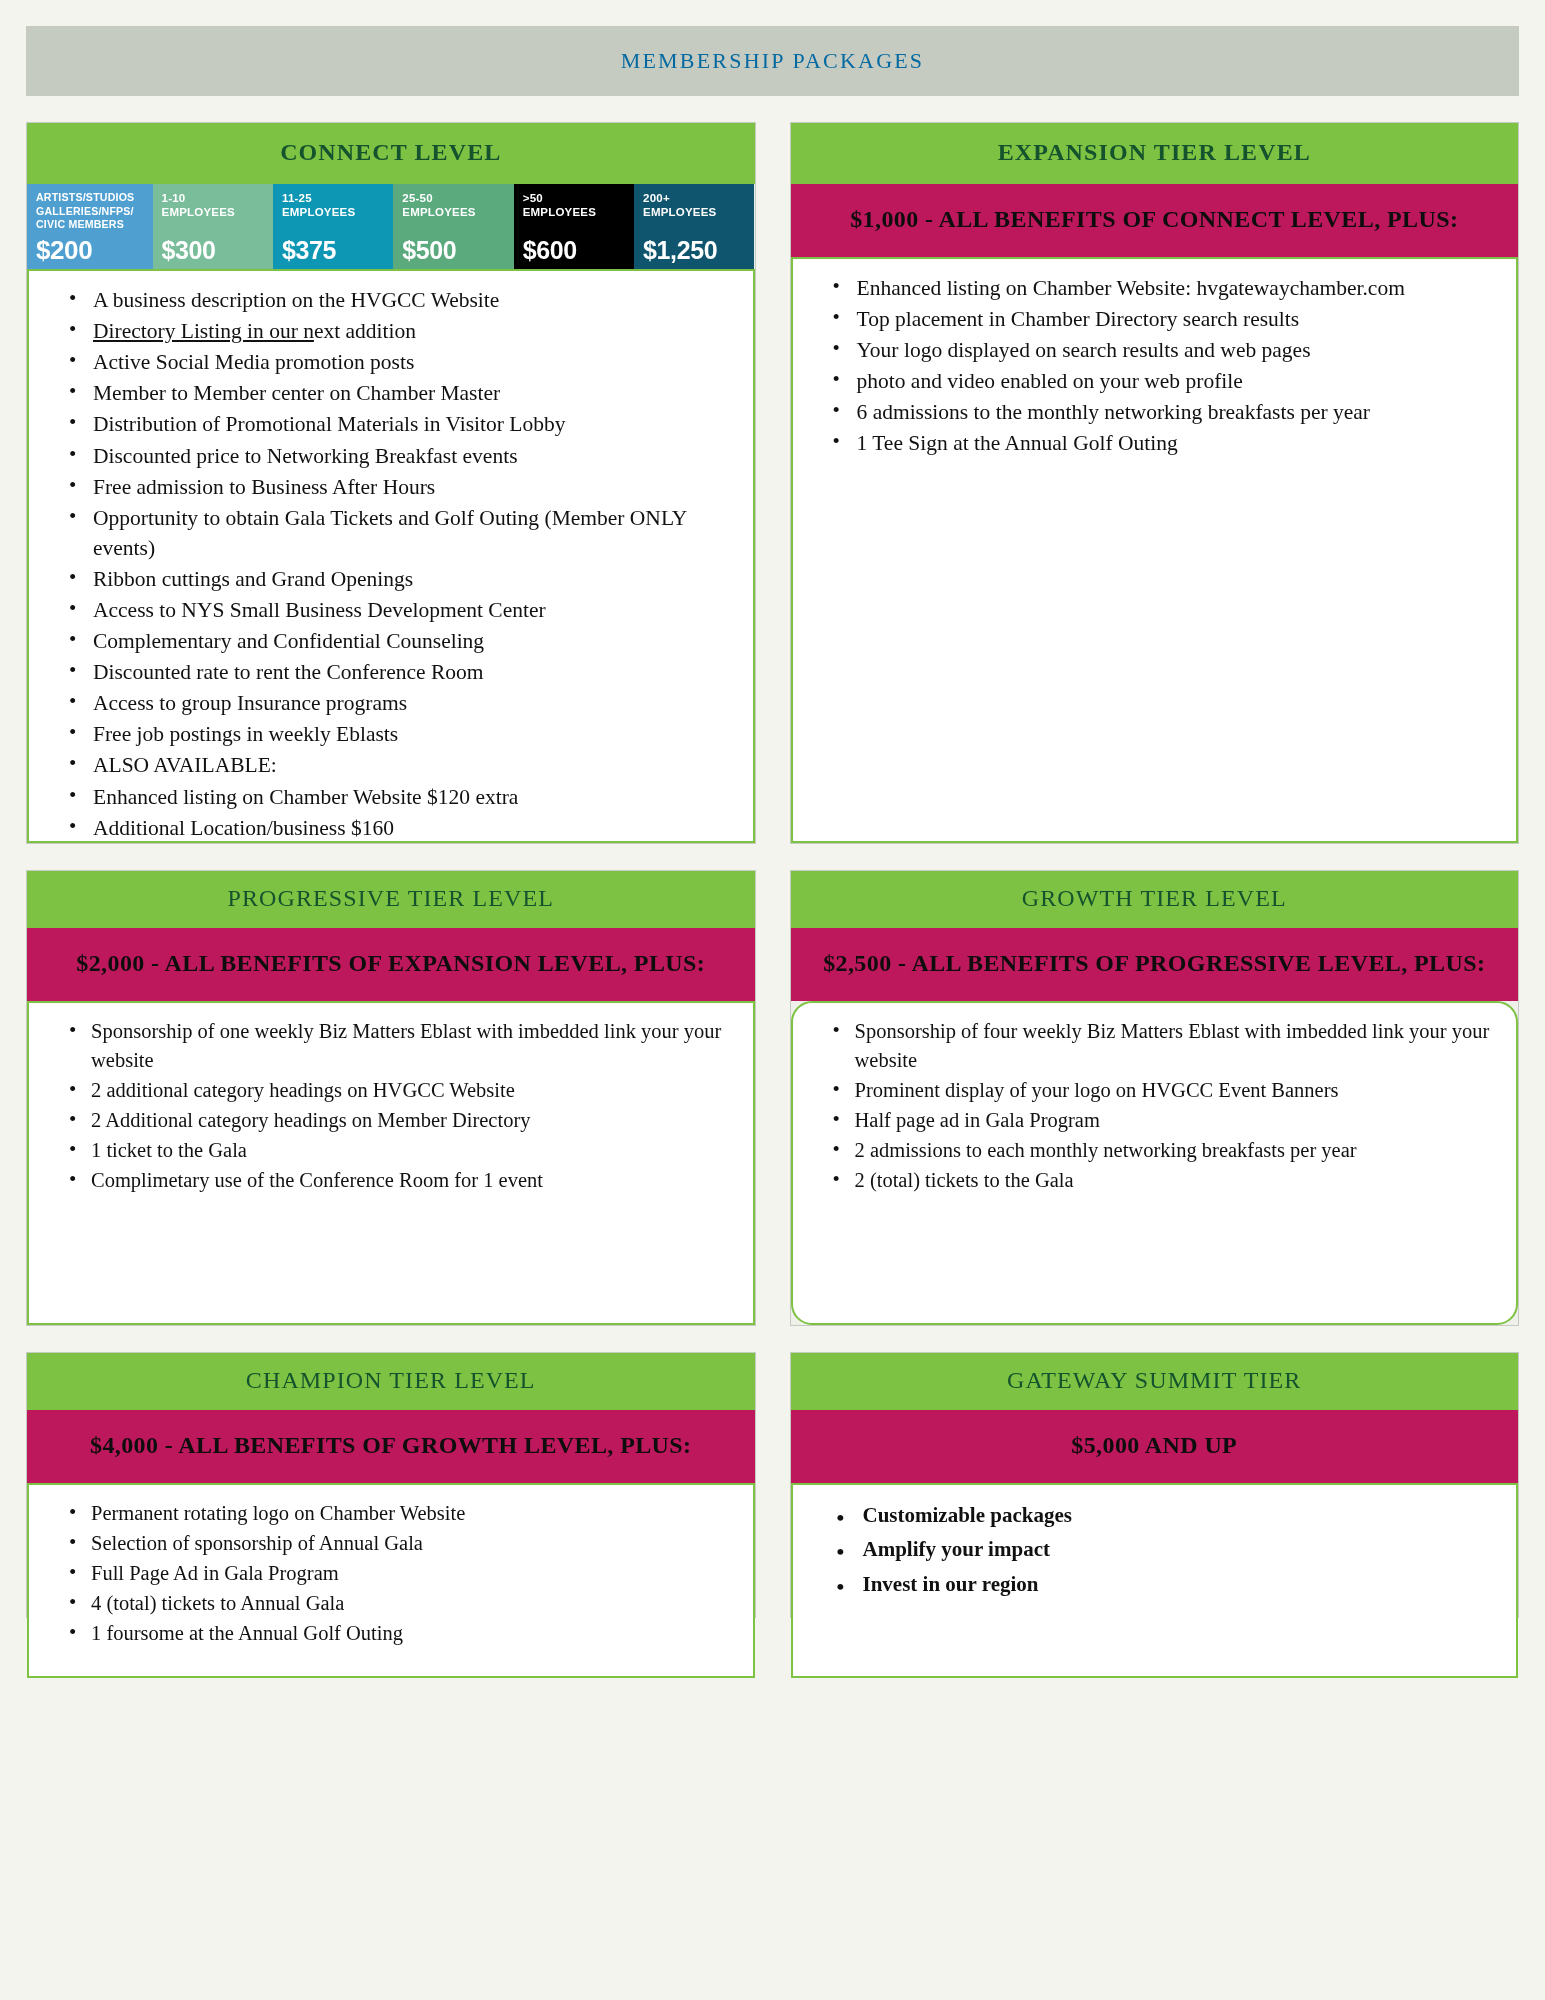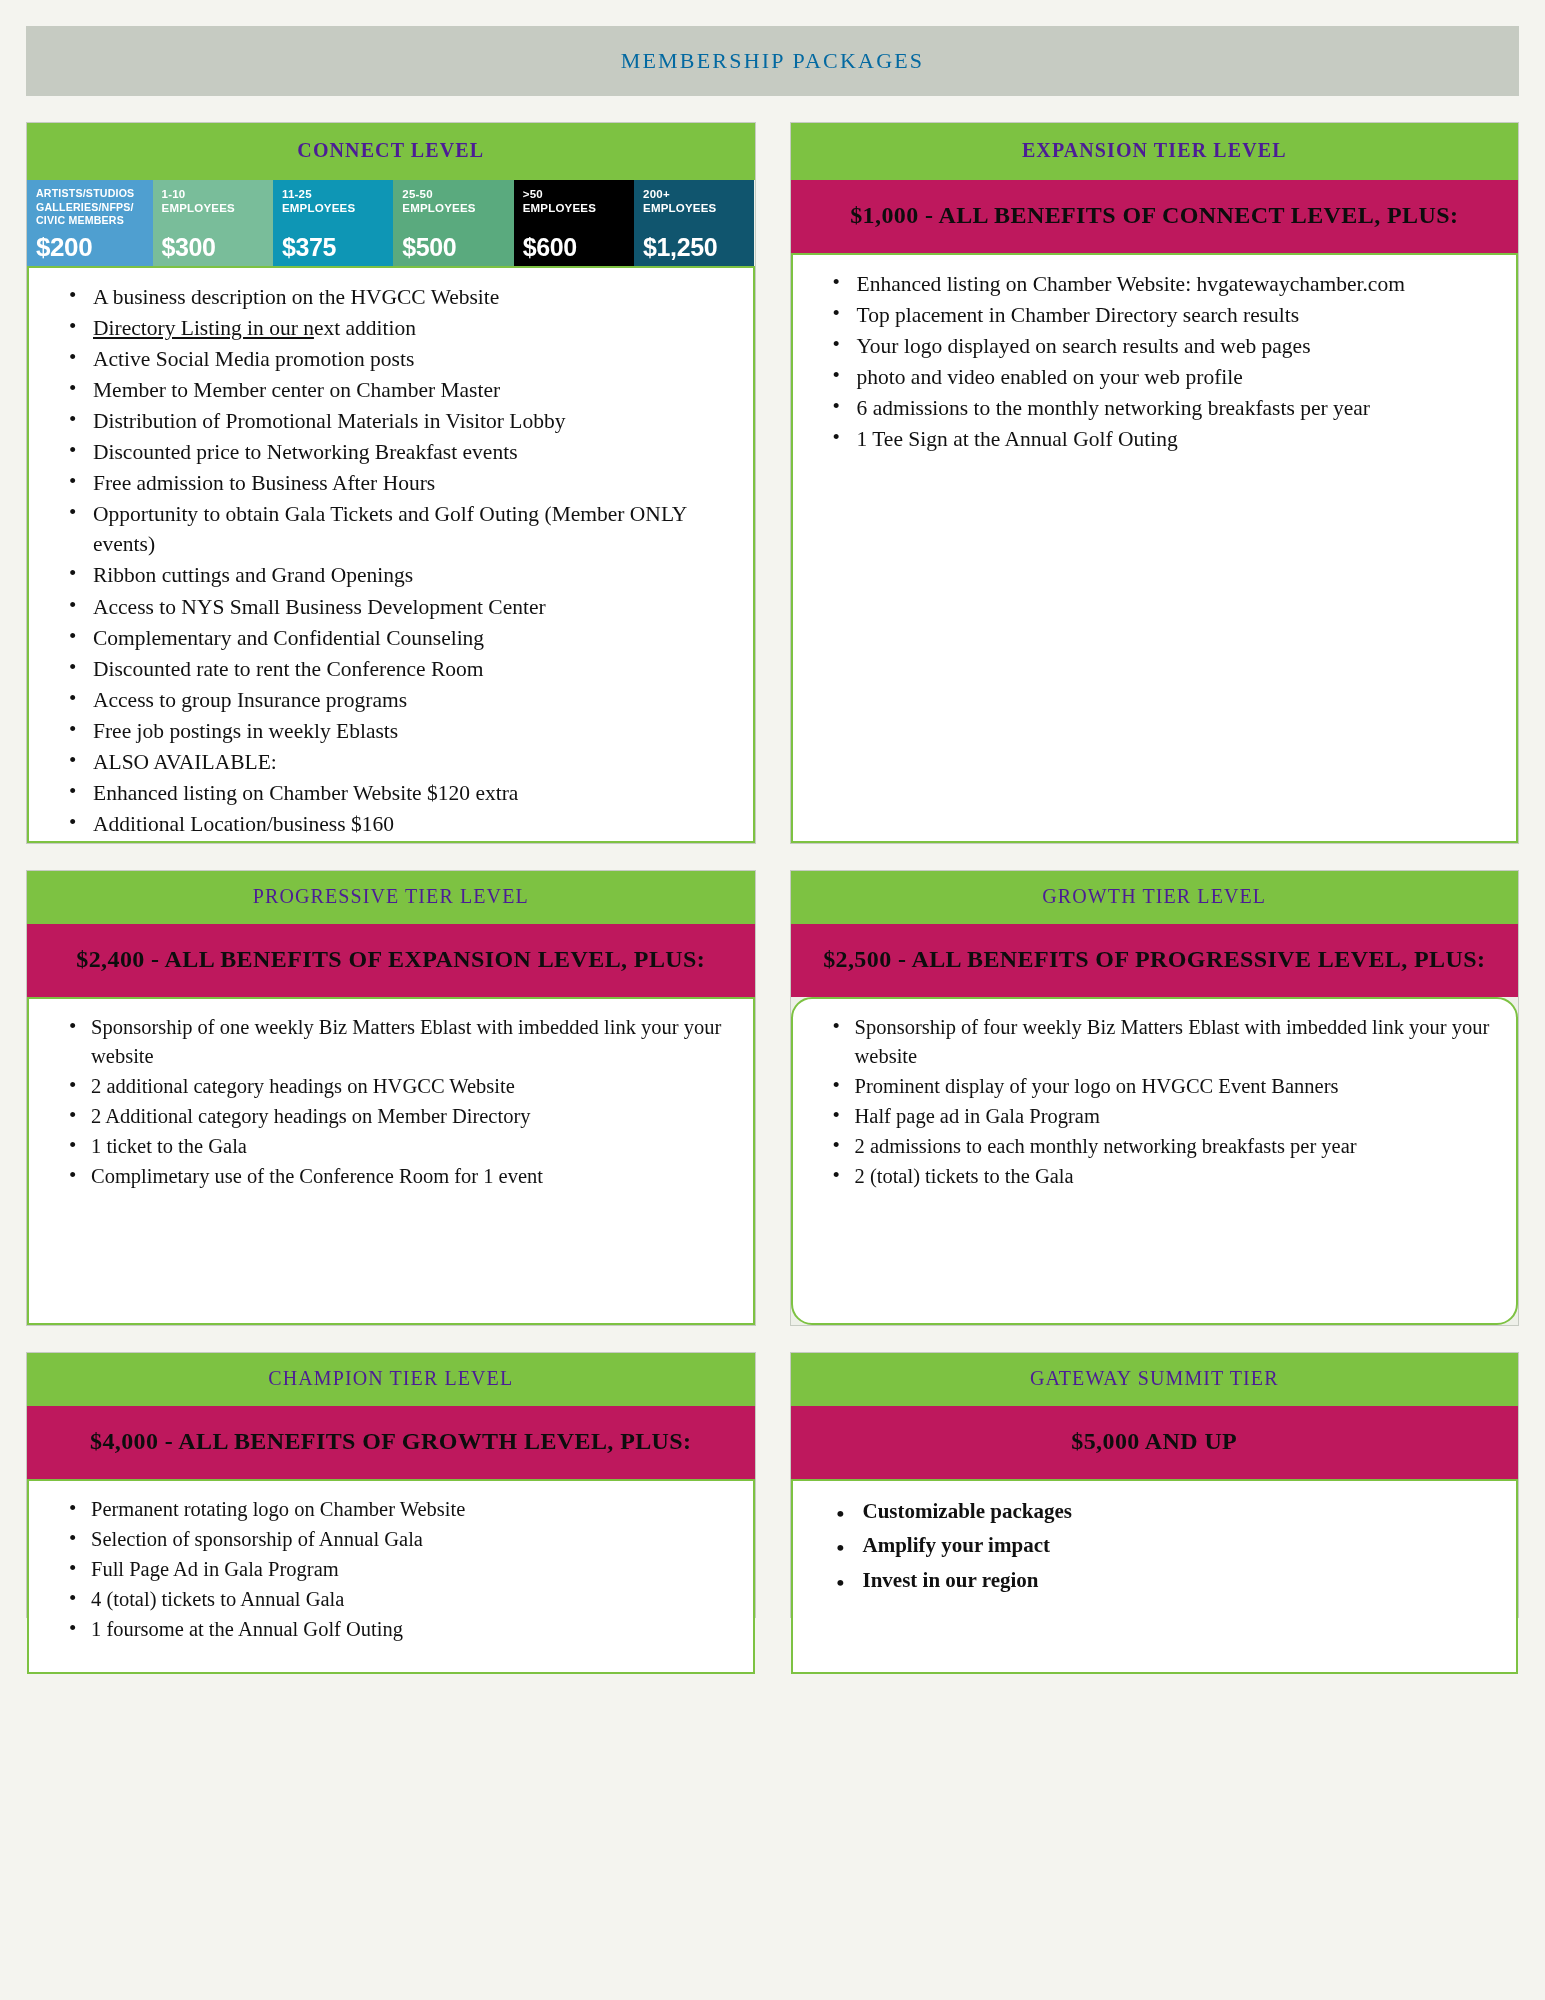--- a/index.html
+++ b/index.html
@@ -50,23 +50,23 @@
     background: #eef0e9;
     border: 1px solid #c6cbc2;
   }
 
   .card-header {
     background: #7dc242;
     text-align: center;
     padding: 14px 8px 16px 8px;
   }
   .card-header .hdr-text {
-    font-size: 20px;
+    font-size: 24px;
     letter-spacing: 1.1px;
-    color: #4c1d95;
+    color: #14532d;
   }
   .card-header.bold .hdr-text { font-weight: 700; }
 
   .card-subheader {
     background: #be185d;
     text-align: center;
     padding: 18px 26px 20px 26px;
     font-size: 24px;
     font-weight: 700;
     line-height: 1.45;
@@ -255,21 +255,21 @@
             <li>6 admissions to the monthly networking breakfasts per year</li>
             <li>1 Tee Sign at the Annual Golf Outing</li>
           </ul>
       </div>
     </div>
 
     <div class="card progressive">
       <div class="card-header">
         <span class="hdr-text">PROGRESSIVE TIER LEVEL</span>
       </div>
-      <div class="card-subheader">$2,400 - ALL BENEFITS OF EXPANSION LEVEL, PLUS:</div>
+      <div class="card-subheader">$2,000 - ALL BENEFITS OF EXPANSION LEVEL, PLUS:</div>
       <div class="card-body compact">
         <ul>
             <li>Sponsorship of one weekly Biz Matters Eblast with imbedded link your your website</li>
             <li>2 additional category headings on HVGCC Website</li>
             <li>2 Additional category headings on Member Directory</li>
             <li>1 ticket to the Gala</li>
             <li>Complimetary use of the Conference Room for 1 event</li>
           </ul>
       </div>
     </div>

